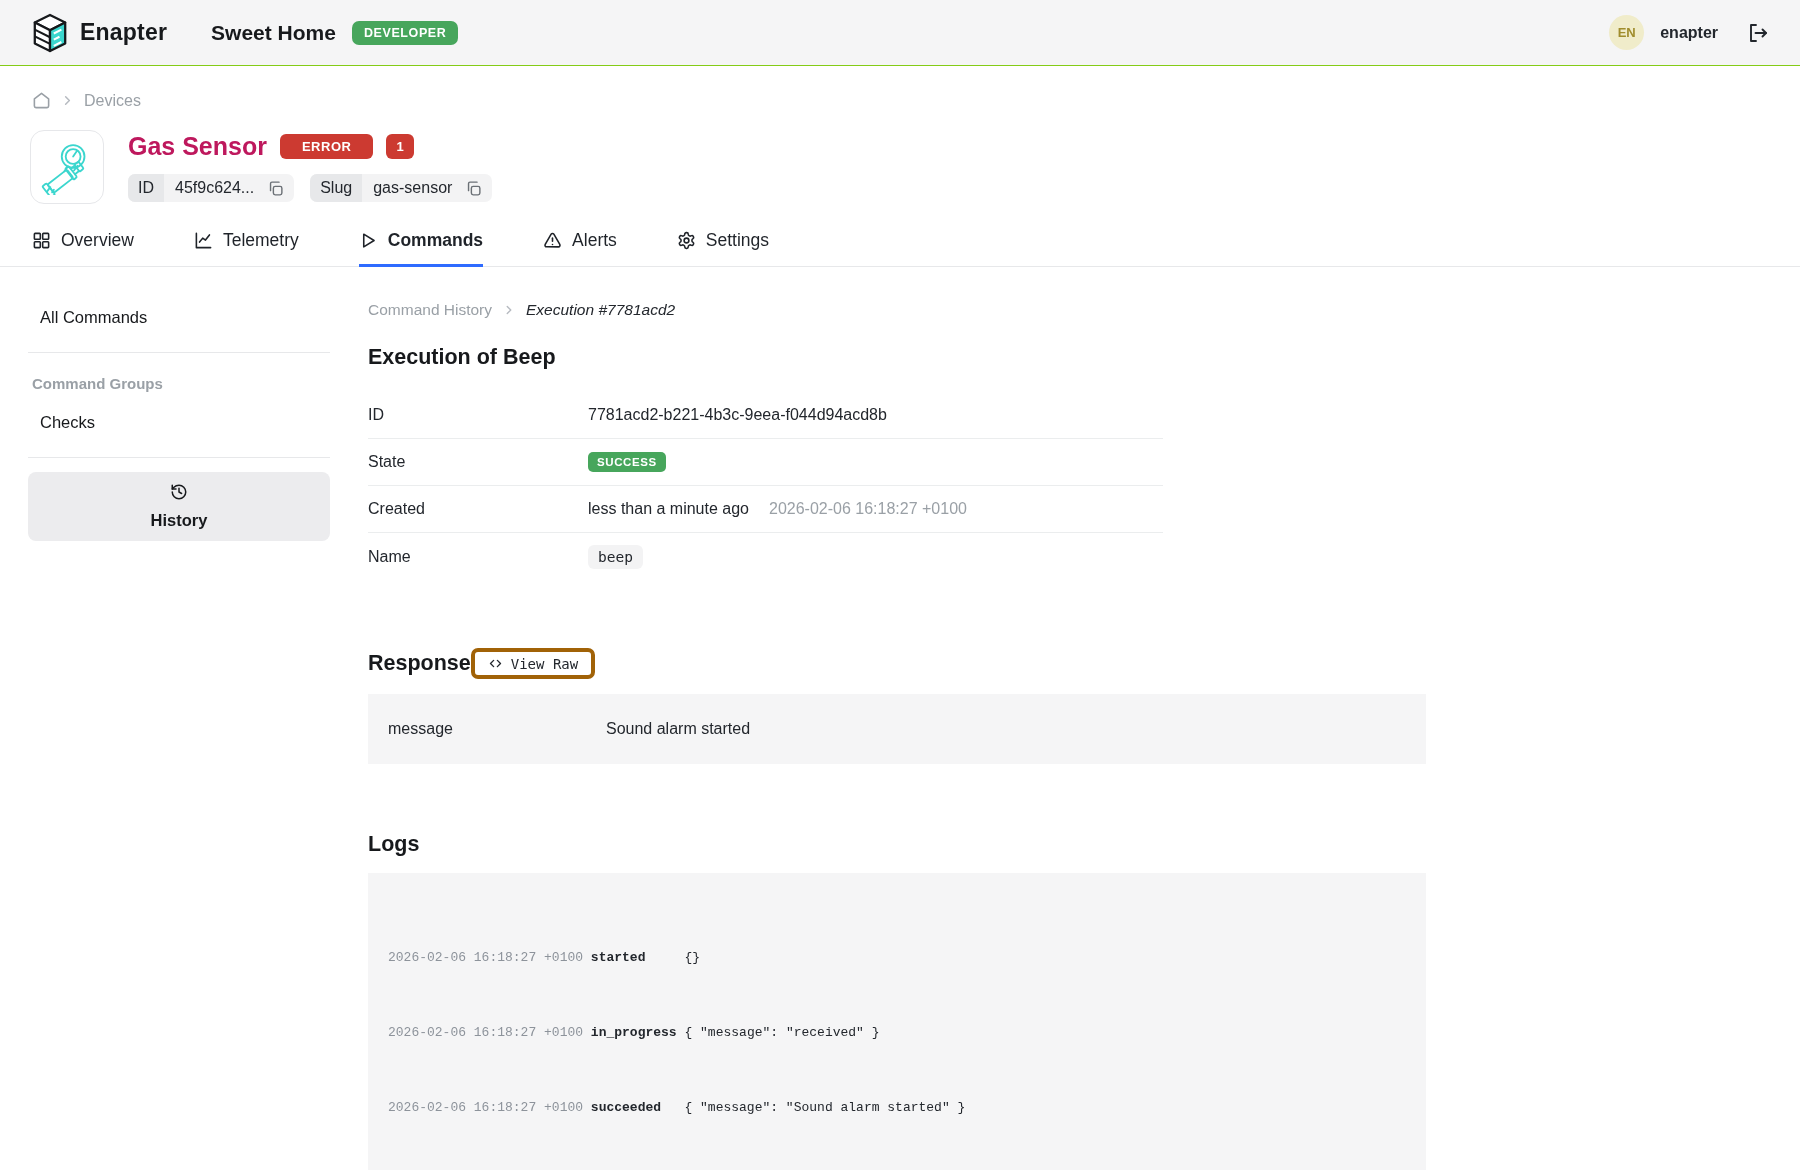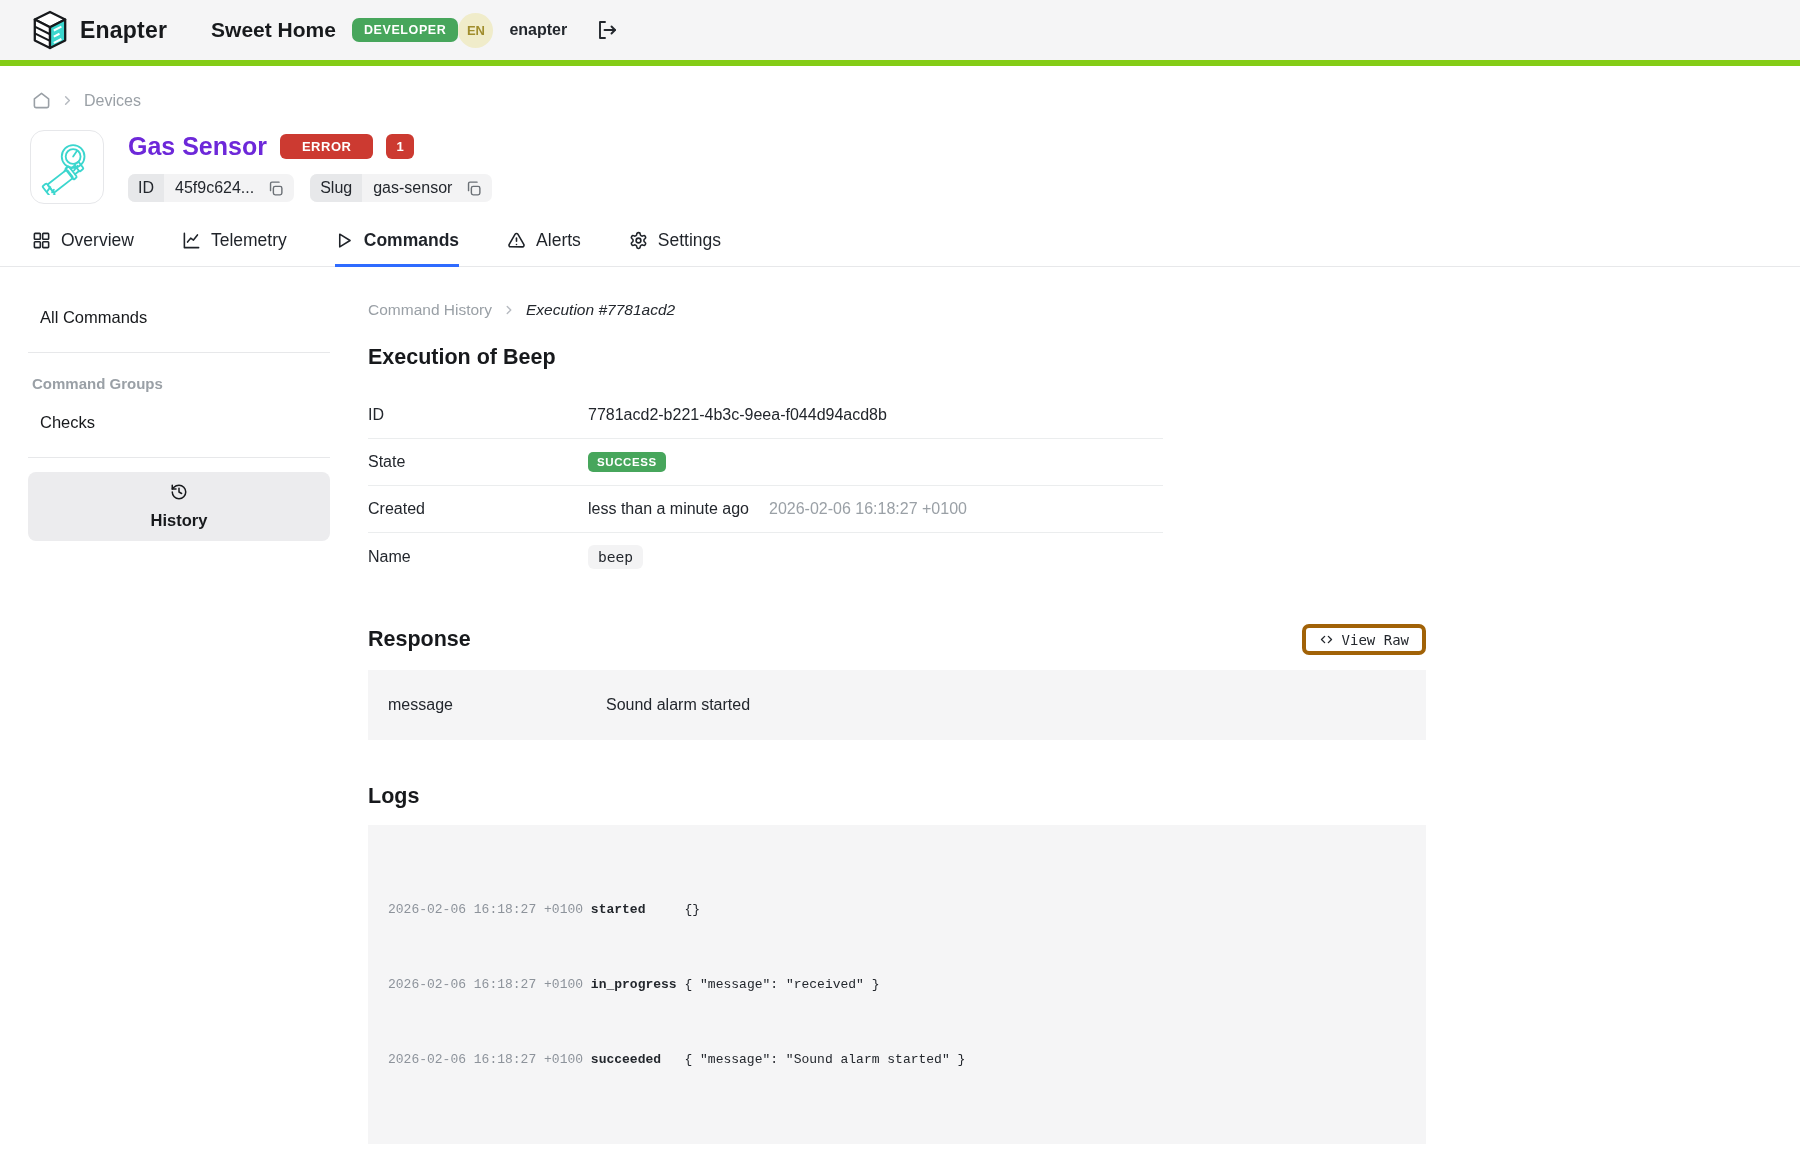--- a/index.html
+++ b/index.html
@@ -1,22 +1,22 @@
 <!DOCTYPE html>
 <html><head>
 <meta charset="utf-8">
 <style>
   * { margin:0; padding:0; box-sizing:border-box; }
   html,body { background:#fff; }
   body { font-family:"Liberation Sans","DejaVu Sans",sans-serif; color:#1f2329; }
   .screen { width:1800px; height:1170px; background:#fff; overflow:hidden; position:relative; }
 
   
-  .app-header { height:66px; background:#f5f5f6; border-bottom:6px solid #84cc16;
-    display:flex; align-items:center; padding:0 30px; }
+  .app-header { height:66px; background:#f5f5f6; border-bottom:1px solid #84cc16;
+    display:flex; align-items:center; justify-content:space-between; padding:0 30px; }
   .header-left { display:flex; align-items:center; }
   .logo-box { width:40px; height:40px; display:flex; align-items:center; justify-content:center; }
   .brand { font-size:23px; font-weight:700; letter-spacing:.2px; margin-left:10px; color:#17191c; }
   .site-name { font-size:21px; font-weight:700; margin-left:44px; color:#17191c; }
   .dev-badge { margin-left:16px; background:#47a65c; color:#fff; font-size:12.5px; font-weight:700;
     letter-spacing:.6px; padding:5px 12px; border-radius:7px; }
   .header-right { display:flex; align-items:center; gap:16px; }
   .avatar { width:35px; height:35px; border-radius:50%; background:#f0ecca; color:#a08d2d;
     font-size:13px; font-weight:700; display:flex; align-items:center; justify-content:center; }
   .user-name { font-size:16px; font-weight:600; color:#23272d; margin-right:12px; }
@@ -25,33 +25,33 @@
   
   .crumbs { display:flex; align-items:center; gap:9px; padding:25px 0 0 32px; color:#9aa0a6; }
   .crumbs .crumb-label { font-size:16px; color:#9aa0a6; }
 
   
   .device-header { display:flex; padding:20px 0 0 30px; }
   .device-icon-card { width:74px; height:74px; border:1px solid #e6e7ea; border-radius:14px;
     background:#fff; display:flex; align-items:center; justify-content:center; }
   .device-meta { margin-left:24px; padding-top:2px; }
   .device-title-row { display:flex; align-items:center; gap:13px; }
-  .device-title { font-size:25px; font-weight:700; color:#6d28d9; }
+  .device-title { font-size:25px; font-weight:700; color:#be185d; }
   .badge-error { background:#cc3a31; color:#fff; font-size:13px; font-weight:700; letter-spacing:.5px;
     padding:5px 22px; border-radius:6px; }
   .badge-count { background:#cc3a31; color:#fff; font-size:13px; font-weight:700;
     padding:5px 10px; border-radius:6px; }
   .pill-row { display:flex; gap:16px; margin-top:13px; }
   .pill { display:flex; align-items:center; background:#f3f3f4; border-radius:7px; overflow:hidden; font-size:16px; }
   .pill .pill-key { background:#e7e8ea; padding:5px 10px; color:#23272d; }
   .pill .pill-val { padding:5px 11px; color:#23272d; }
   .copy-btn { border:none; background:transparent; padding:0 10px 0 2px; cursor:pointer; display:flex; align-items:center; }
 
   
-  .tabs { display:flex; gap:48px; padding:26px 0 0 32px; border-bottom:1px solid #e7e8ea;text-align:center; }
+  .tabs { display:flex; gap:60px; padding:26px 0 0 32px; border-bottom:1px solid #e7e8ea;text-align:center; }
   .tab { display:flex; align-items:center; gap:10px; font-size:17.5px; color:#1f2329;
     padding-bottom:15px; position:relative; cursor:pointer; }
   .tab.active { font-weight:700; }
   .tab.active::after { content:""; position:absolute; left:0; right:0; bottom:-1px; height:3px; background:#2f6bff; }
 
   
   .content { display:flex; }
   .sidebar { width:330px; flex:0 0 330px; padding:30px 0 0 28px; }
   .side-item { font-size:16.5px; color:#17191c; padding:11px 12px; border-radius:8px; cursor:pointer;
     display:flex; align-items:center; gap:10px; }
@@ -69,21 +69,21 @@
   .detail-row { display:flex; align-items:center; min-height:47px; border-bottom:1px solid #ebedee; }
   .detail-row:last-child { border-bottom:none; }
   .detail-label { width:220px; flex:0 0 220px; font-size:16px; color:#23272d; }
   .detail-value { font-size:16px; color:#23272d; display:flex; align-items:center; gap:20px; }
   .badge-success { background:#47a65c; color:#fff; font-size:11.5px; font-weight:700; letter-spacing:.6px;
     padding:4px 9px; border-radius:5px; }
   .muted { color:#9aa0a6; }
   .code-pill { font-family:"DejaVu Sans Mono","Liberation Mono",monospace; font-size:14.5px;
     background:#f3f3f4; padding:4px 10px; border-radius:6px; color:#23272d; }
 
-  .section-head { width:1058px; display:flex; align-items:center; justify-content:space-between; margin-top:44px; }
+  .section-head { width:1058px; display:flex; align-items:center; margin-top:68px; }
   .section-title { font-size:21.5px; font-weight:700; color:#17191c; }
   .view-raw { display:flex; align-items:center; gap:8px; border:4px solid #a16207; background:#fff;
     border-radius:7px; height:31px; padding:0 13px; cursor:pointer;
     font-family:"DejaVu Sans Mono","Liberation Mono",monospace; font-size:14px; color:#23272d; }
 
   .response-box { width:1058px; margin-top:15px; background:#f5f5f6; padding:26px 20px; }
   .response-row { display:flex; align-items:center; }
   .response-key { width:218px; flex:0 0 218px; font-size:16px; color:#23272d; }
   .response-val { font-size:16px; color:#23272d; }
 

